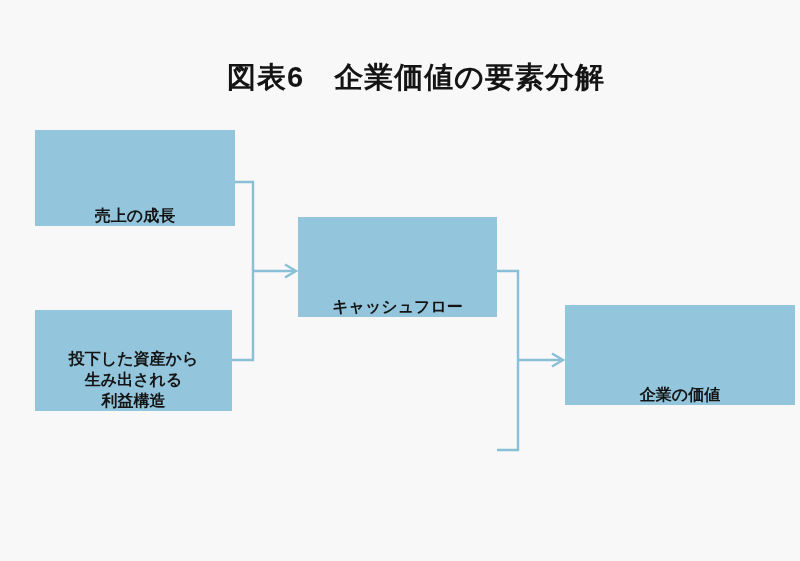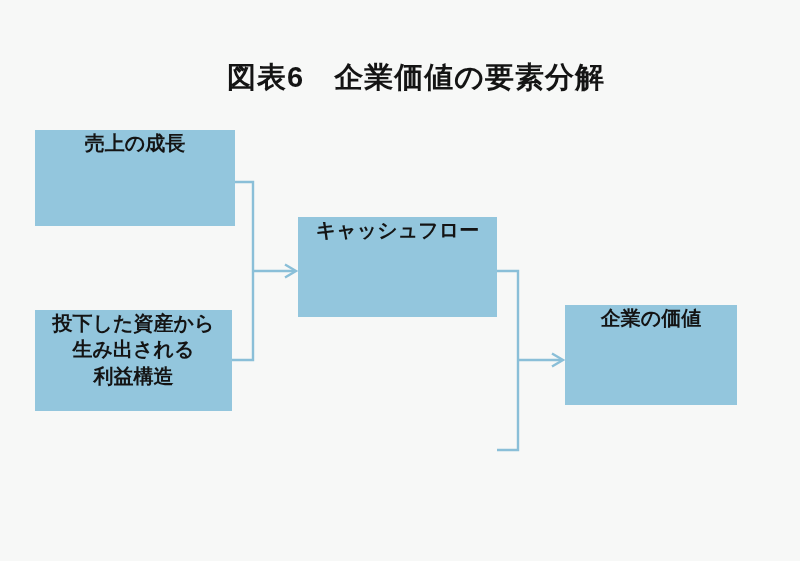--- a/index.html
+++ b/index.html
@@ -41,33 +41,33 @@
     stroke-width:2.4;
     stroke-linecap:butt;
     stroke-linejoin:miter;
   }
   .node{
     position:absolute;
     z-index:2;
     background:var(--box);
     color:var(--ink);
     display:flex;
-    align-items:flex-start;
+    align-items:flex-end;
     justify-content:center;
     text-align:center;
     font-weight:bold;
-    font-size:20px;
+    font-size:16px;
     line-height:1.32;
   }
   .node span{white-space:pre-line;}
   #node-sales-growth   {left:35px; top:130px; width:200px; height:96px;}
   #node-profit-structure{left:35px; top:310px; width:197px; height:101px;}
   #node-cash-flow      {left:298px;top:217px; width:199px; height:100px;}
   #node-discount-rate  {left:300px;top:400px; width:197px; height:100px;}
-  #node-corporate-value{left:565px;top:305px; width:172px; height:100px;}
+  #node-corporate-value{left:565px;top:305px; width:230px; height:100px;}
 </style>
 </head>
 <body>
 
 <div class="stage">
 
   <h1 class="figure-title">図表6　企業価値の要素分解</h1>
 
   <svg class="connectors" viewBox="0 0 800 561">
 

